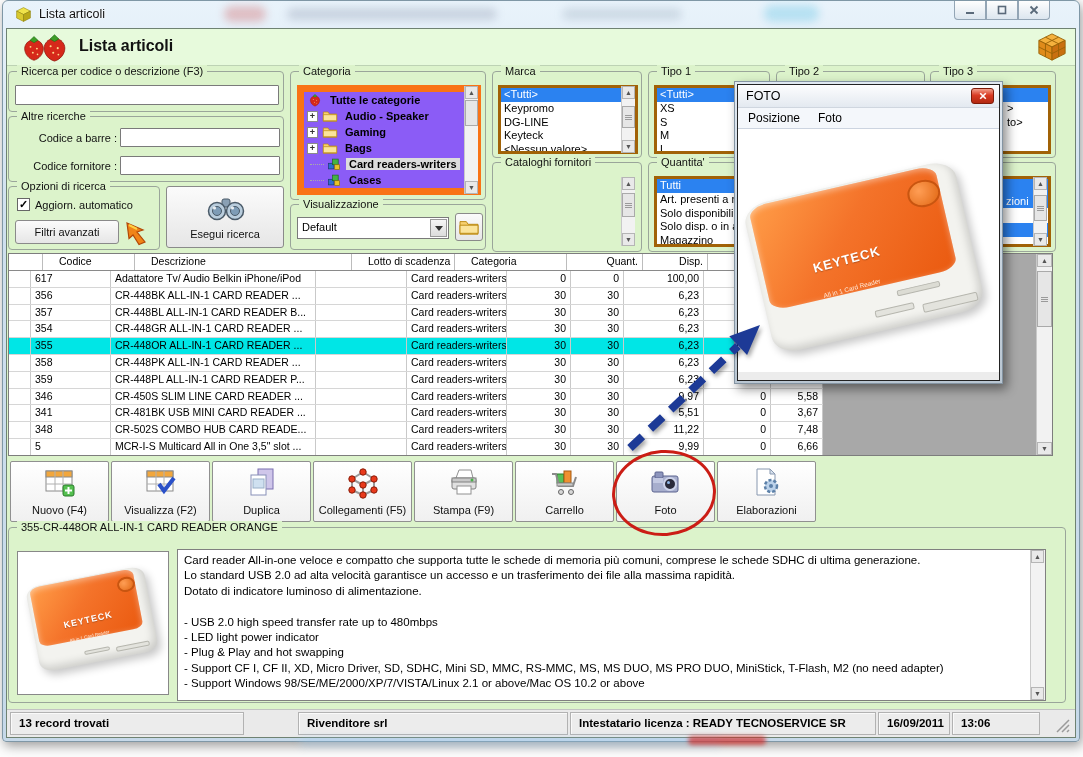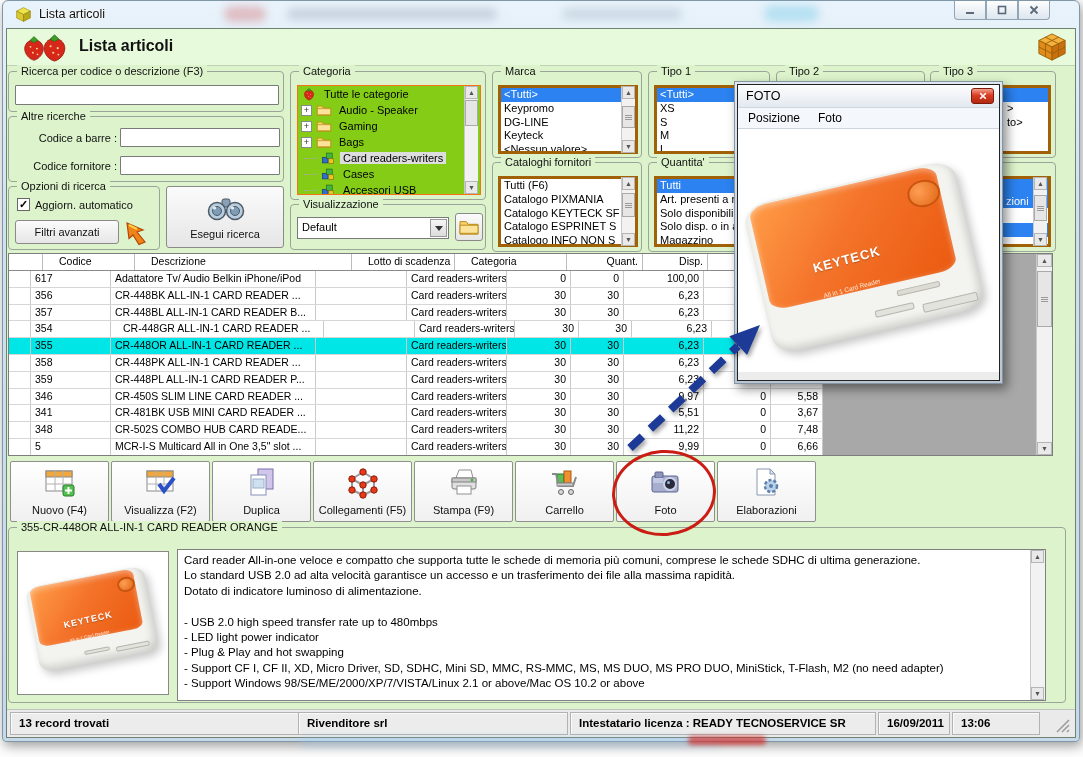--- a/index.html
+++ b/index.html
@@ -58,21 +58,21 @@
   .vsb { position:absolute; width:14px; background:#f2f2f2; border-left:1px solid #c9c9c9; }
   .vsb .sa { position:absolute; left:0; width:13px; height:13px; background:#e9e9e9;
     border:1px solid #b5b5b5; font-size:7px; color:#555; text-align:center; line-height:12px; }
   .vsb .sa.up { top:0; } .vsb .sa.dn { bottom:0; }
   .vsb .thumb { position:absolute; left:0; width:13px; background:#e6e6e6; border:1px solid #aaa;
     display:flex; align-items:center; justify-content:center; }
   .grip3 { width:7px; height:5px;
     background:repeating-linear-gradient(#9a9a9a 0 1px, transparent 1px 2px); }
 
   
-  .tree { position:absolute; background:#84cc16; border:1px solid #f97316; overflow:hidden; }
+  .tree { position:absolute; background:#8b5cf6; border:7px solid #f97316; overflow:hidden;font-weight:bold; }
   .trow { height:16px; display:flex; align-items:center; font-size:11px; white-space:nowrap; }
   .trow .lbl { padding:0 3px; }
   .trow .lbl.sel { background:#ddd; }
   .expander { width:11px; height:11px; border:1px solid #8a8a8a; background:#fff; margin:0 4px 0 3px;
     font-size:9px; line-height:9px; text-align:center; color:#333; flex:none; }
   .ticon { width:16px; height:14px; margin-right:4px; flex:none; }
   .dots { width:14px; border-top:1px dotted #aaa; margin:0 2px 0 6px; flex:none; }
 
   
   .combo { position:absolute; background:#fff; border:1px solid #7a7a7a; }
@@ -367,27 +367,20 @@
       <div class="sa up">▲</div>
       <div class="sa dn">▼</div>
       <div class="thumb" style="top:20px;height:22px;">
           <i class="grip3"></i>
         </div>
     </div>
   </div>
 
   <div class="grp" style="left:492px;top:162px;width:150px;height:90px;">
     <span class="cap">Cataloghi fornitori</span>
-    <div class="lb" style="left:5px;top:13px;width:140px;height:71px;">
-        <div class="lb-item">Tutti (F6)</div>
-        <div class="lb-item">Catalogo PIXMANIA</div>
-        <div class="lb-item">Catalogo KEYTECK SF</div>
-        <div class="lb-item">Catalogo ESPRINET S</div>
-        <div class="lb-item">Catalogo INFO NON S</div>
-      </div>
     <div class="vsb" style="right:6px;top:14px;height:69px;">
       <div class="sa up">▲</div>
       <div class="sa dn">▼</div>
       <div class="thumb" style="top:16px;height:24px;">
           <i class="grip3"></i>
         </div>
     </div>
   </div>
 
   <div class="grp" style="left:648px;top:71px;width:122px;height:87px;">
@@ -491,21 +484,21 @@
           <div class="tcell" style="width: 100px;">Card readers-writers</div>
           <div class="tcell num" style="width: 64px;">30</div>
           <div class="tcell num" style="width: 53px;">30</div>
           <div class="tcell num" style="width: 80px;">6,23</div>
           <div class="tcell num" style="width: 67px;"></div>
           <div class="tcell num" style="width: 52px;"></div>
         </div>
         <div class="trowg">
           <div class="tcell" style="width: 22px;"></div>
           <div class="tcell" style="width: 80px;">354</div>
-          <div class="tcell" style="width: 205px; margin-left: 8px;">CR-448GR ALL-IN-1 CARD READER ...</div>
+          <div class="tcell" style="width: 205px;">CR-448GR ALL-IN-1 CARD READER ...</div>
           <div class="tcell" style="width: 91px;"></div>
           <div class="tcell" style="width: 100px;">Card readers-writers</div>
           <div class="tcell num" style="width: 64px;">30</div>
           <div class="tcell num" style="width: 53px;">30</div>
           <div class="tcell num" style="width: 80px;">6,23</div>
           <div class="tcell num" style="width: 67px;"></div>
           <div class="tcell num" style="width: 52px;"></div>
         </div>
         <div class="trowg sel">
           <div class="tcell" style="width: 22px;"></div>
@@ -755,21 +748,21 @@
           <div class="dline">- Support Windows 98/SE/ME/2000/XP/7/VISTA/Linux 2.1 or above/Mac OS 10.2 or above</div>
         </div>
       <div class="vsb" style="right:0;top:0;height:150px;width:15px;">
         <div class="sa up">▲</div>
         <div class="sa dn">▼</div>
       </div>
     </div>
   </div>
 
   <div class="statusbar">
-    <div class="spanel" style="left:3px;width:290px;">13 record trovati</div>
+    <div class="spanel" style="left:3px;width:234px;">13 record trovati</div>
     <div class="spanel" style="left:563px;width:306px;">Intestatario licenza : READY TECNOSERVICE SR</div>
     <div class="spanel" style="left:291px;width:270px;">Rivenditore srl</div>
     <div class="spanel" style="left:871px;width:72px;">16/09/2011</div>
     <div class="spanel" style="left:945px;width:88px;">13:06</div>
     <svg class="sgrip" viewBox="0 0 16 16">
       <path d="M14 2 L2 14 M14 7 L7 14 M14 12 L12 14" stroke="#9a9a9a" stroke-width="1.5"></path>
     </svg>
   </div>
 
   <div class="glassblob" style="left:300px;top:739px;width:420px;height:6px;background:rgba(150,200,240,.5);"></div>

